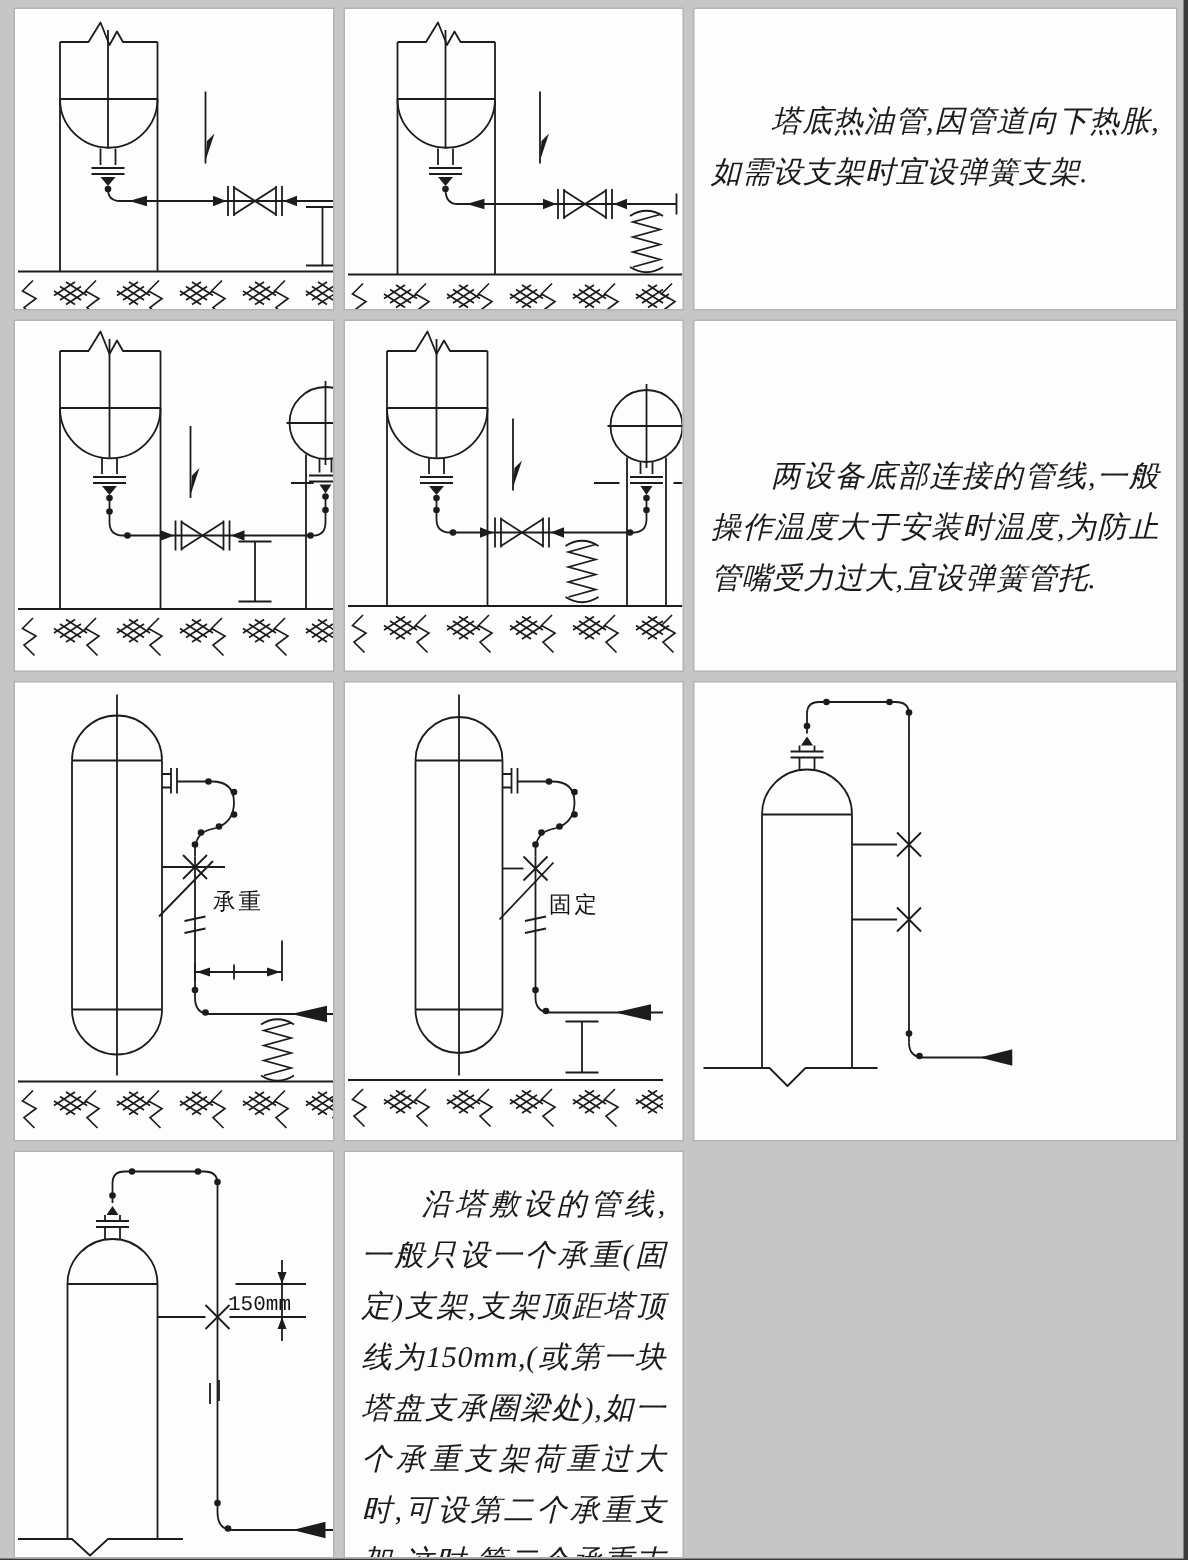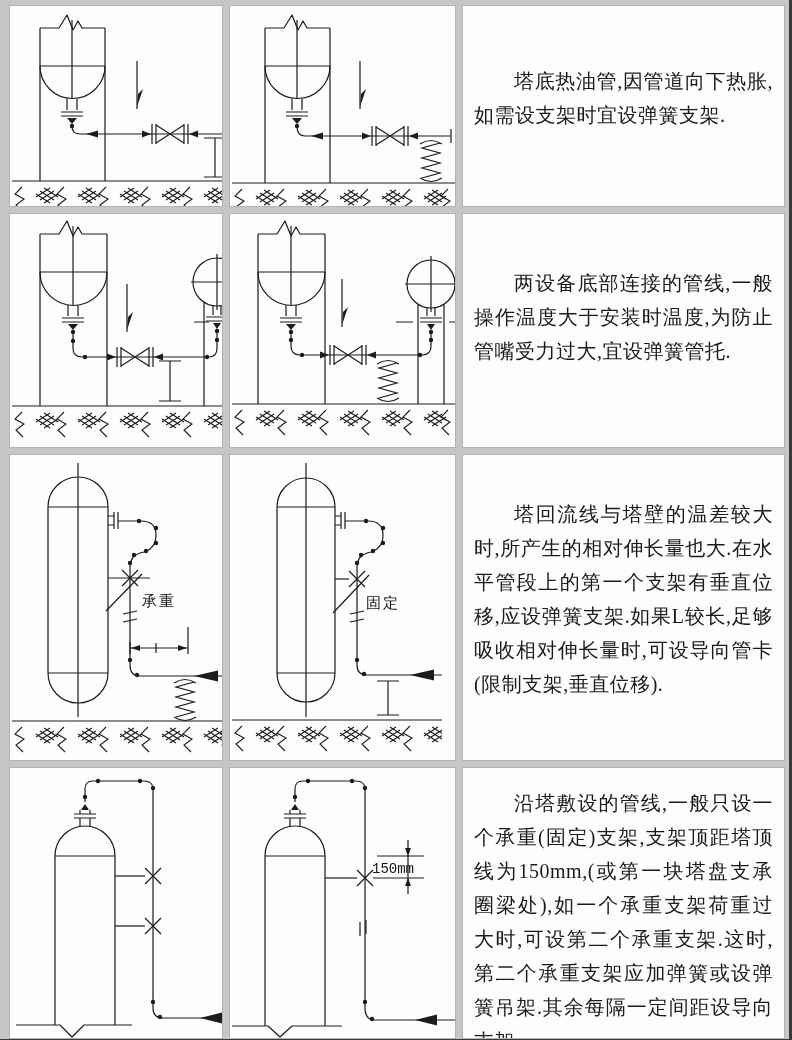--- a/index.html
+++ b/index.html
@@ -9,26 +9,26 @@
     display:grid; width:792px; height:1040px;
     grid-template-columns:212px 225px 321px;
     grid-template-rows:200px 233px 305px 270px;
     column-gap:8px; row-gap:8px;
     padding:6px 5px 0 10px;
     border-right:3px solid #3a3a3a;
     border-bottom:1px solid #3a3a3a;
     background:#c6c6c6;
   }
   .cell { background:#fdfdfd; overflow:hidden; position:relative; box-shadow:0 0 0 1px #b3b3b3; }
-  .note { padding:0 11px; }
+  .note { padding:0 11px;font-style:italic; }
   .note p {
     font-size:20px; line-height:34px; color:#1b1b1b;
     text-align:justify; text-indent:2em; letter-spacing:0.5px;
   }
-  .pt1 { padding-top:58px; } .pt2 { padding-top:52px; } .pt3 { padding-top:42px; } .pt4 { padding-top:18px; }
+  .pt1 { padding-top:58px; } .pt2 { padding-top:87px; } .pt3 { padding-top:42px; } .pt4 { padding-top:18px; }
   .dg { display:block; }
   .dg path, .dg circle, .dg line { stroke:#1c1c1c; stroke-width:1.2; fill:none; stroke-linejoin:round; }
   .dg .f { fill:#1c1c1c; stroke:none; }
   .dg circle.d { fill:#1c1c1c; stroke:none; }
   .dg text { fill:#141414; stroke:none; font-family:"Liberation Serif", serif; font-size:15px; letter-spacing:2px; }
   .dg text.dim { font-family:"Liberation Mono", monospace; font-size:14px; letter-spacing:0; }
 </style>
 </head>
 <body>
 
@@ -267,23 +267,20 @@
         <path d="M2,265 H212"></path>
         <use href="#gunit" x="4" y="269"></use>
           <use href="#gunit" x="46" y="269"></use>
           <use href="#gunit" x="88" y="269"></use>
           <use href="#gunit" x="130" y="269"></use>
           <use href="#gunit" x="172" y="269"></use>
       </g>
     </svg>
   </div>
 
-  <div class="cell note pt3">
-    <p>塔回流线与塔壁的温差较大时,所产生的相对伸长量也大.在水平管段上的第一个支架有垂直位移,应设弹簧支架.如果L较长,足够吸收相对伸长量时,可设导向管卡(限制支架,垂直位移).</p>
-  </div>
 
   <div class="cell">
     <svg class="dg" width="212" height="270" viewBox="0 0 212 270">
       <path d="M45,88 H105"></path>
       <path d="M45,88 A30,30 0 0 1 105,88"></path>
       <path d="M45,88 V257 M105,88 V257"></path>
       <use href="#nozzleT" x="75" y="58"></use>
       <circle class="d" cx="75" cy="29" r="2.2"></circle>
       <path d="M75,34 V21 Q75,13 83,13 H134 Q143,13 143,21 V240"></path>
       <circle class="d" cx="88" cy="13" r="2.2"></circle>

